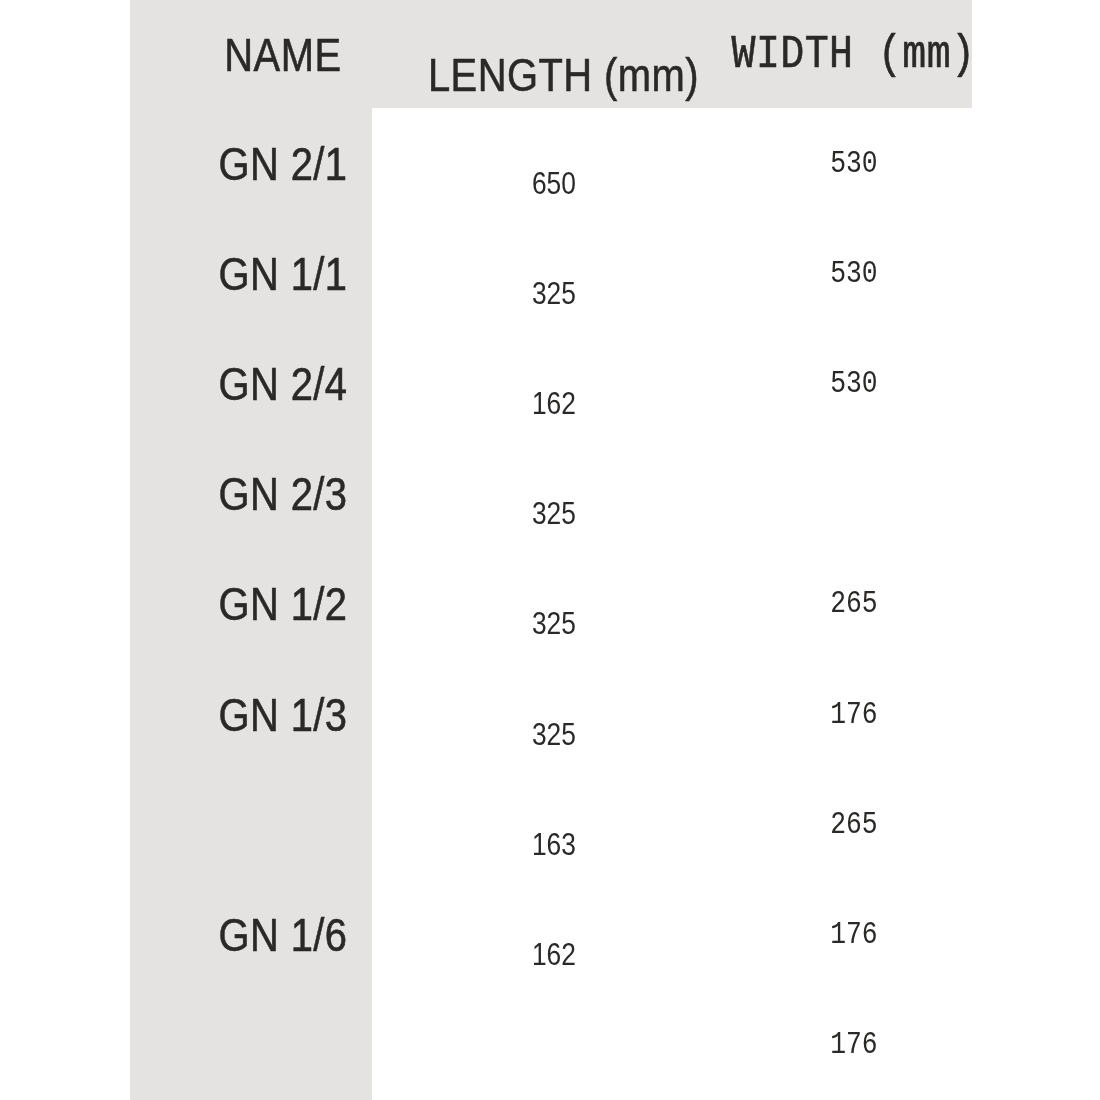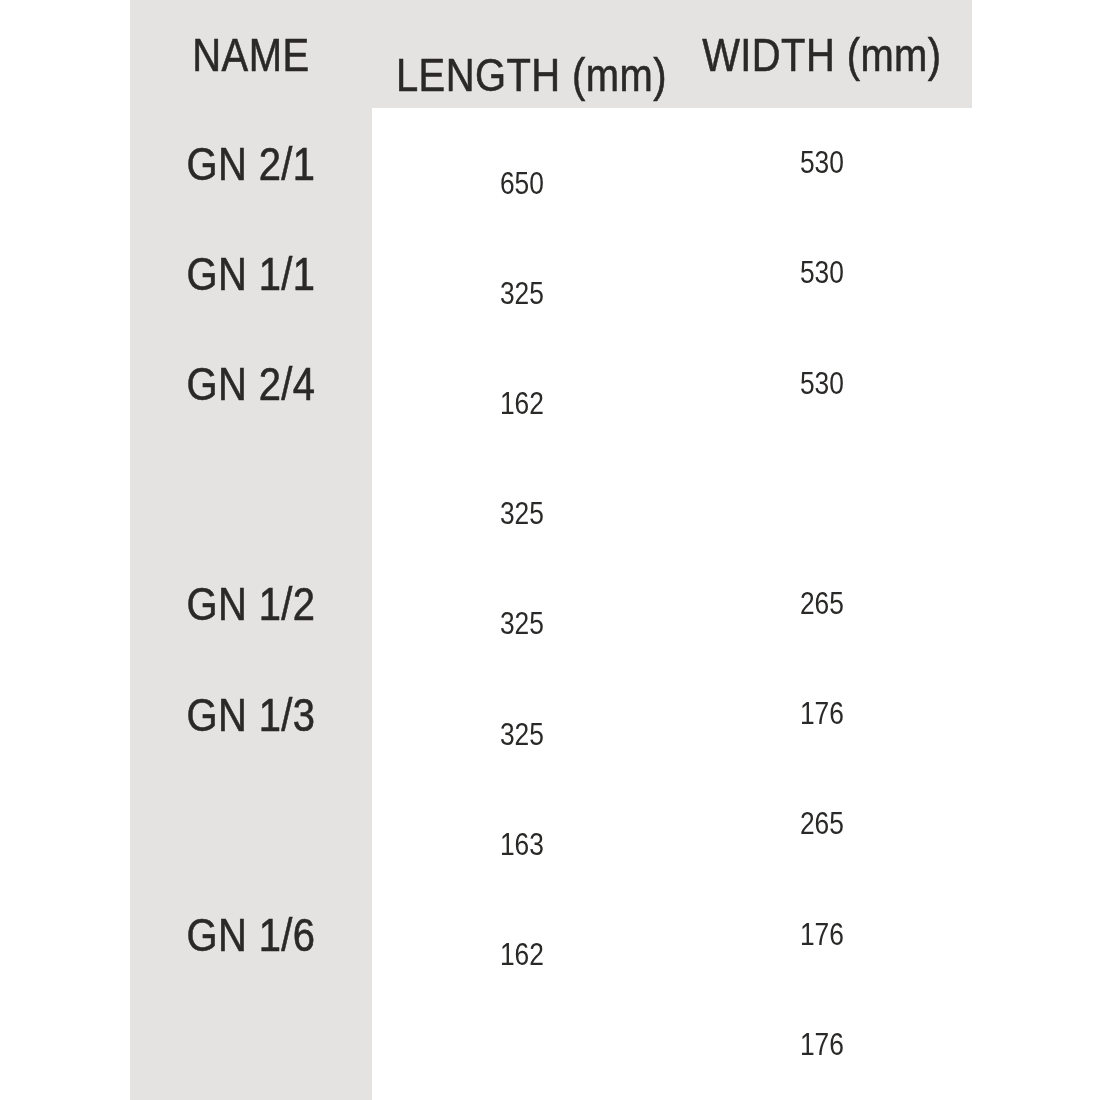--- a/index.html
+++ b/index.html
@@ -28,34 +28,34 @@
   }
   .header-bg {
     position: absolute;
     left: 130px; top: 0;
     width: 842px; height: 108px;
     background: var(--panel-bg);
   }
 
   .size-table {
     position: absolute;
-    left: 0; top: 0; right: 0; bottom: 0;
+    left: 0; top: 0; right: 0; bottom: 0; padding-left: 32px;
   }
   .row {
     display: grid;
     grid-template-columns: 130px 242px 300px 300px 1fr;
     align-items: center;
     height: 110.22px;
   }
   .row.header { height: 108px; }
 
   .cell { text-align: center; color: var(--text-color); }
   .cell.name   { grid-column: 2; }
   .cell.length { grid-column: 3; margin-top: 41px; }
-  .cell.width  { grid-column: 4; }
+  .cell.width  { grid-column: 4; font-family: Liberation Mono, monospace; }
 
   .cell span {
     display: inline-block;
     transform: scaleX(0.85);
     white-space: nowrap;
   }
 
   
   .row.header .cell,
   .cell.name {
@@ -96,20 +96,21 @@
       <div class="cell width"><span>530</span></div>
     </div>
 
     <div class="row">
       <div class="cell name"><span>GN 2/4</span></div>
       <div class="cell length"><span>162</span></div>
       <div class="cell width"><span>530</span></div>
     </div>
 
     <div class="row">
+      <div class="cell name"><span>GN 2/3</span></div>
       <div class="cell length"><span>325</span></div>
     </div>
 
     <div class="row">
       <div class="cell name"><span>GN 1/2</span></div>
       <div class="cell length"><span>325</span></div>
       <div class="cell width"><span>265</span></div>
     </div>
 
     <div class="row">

